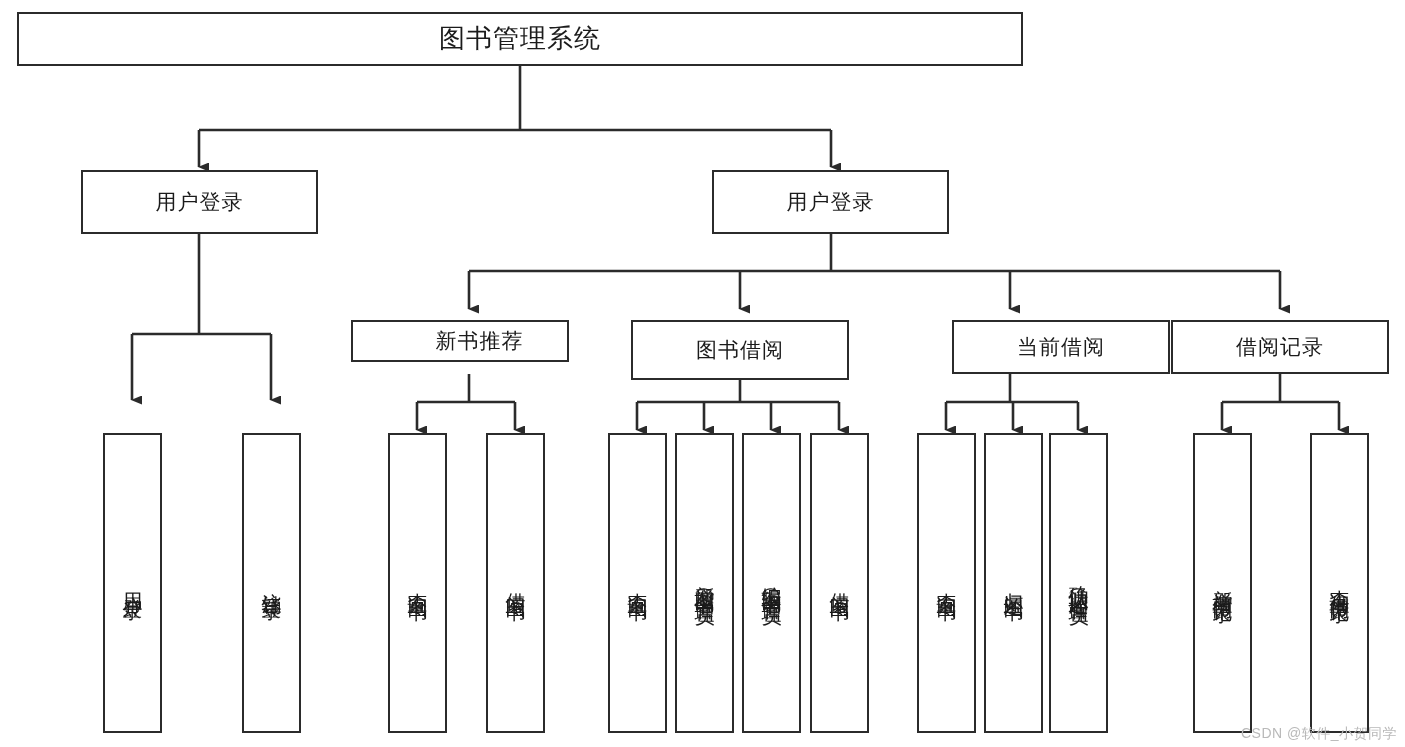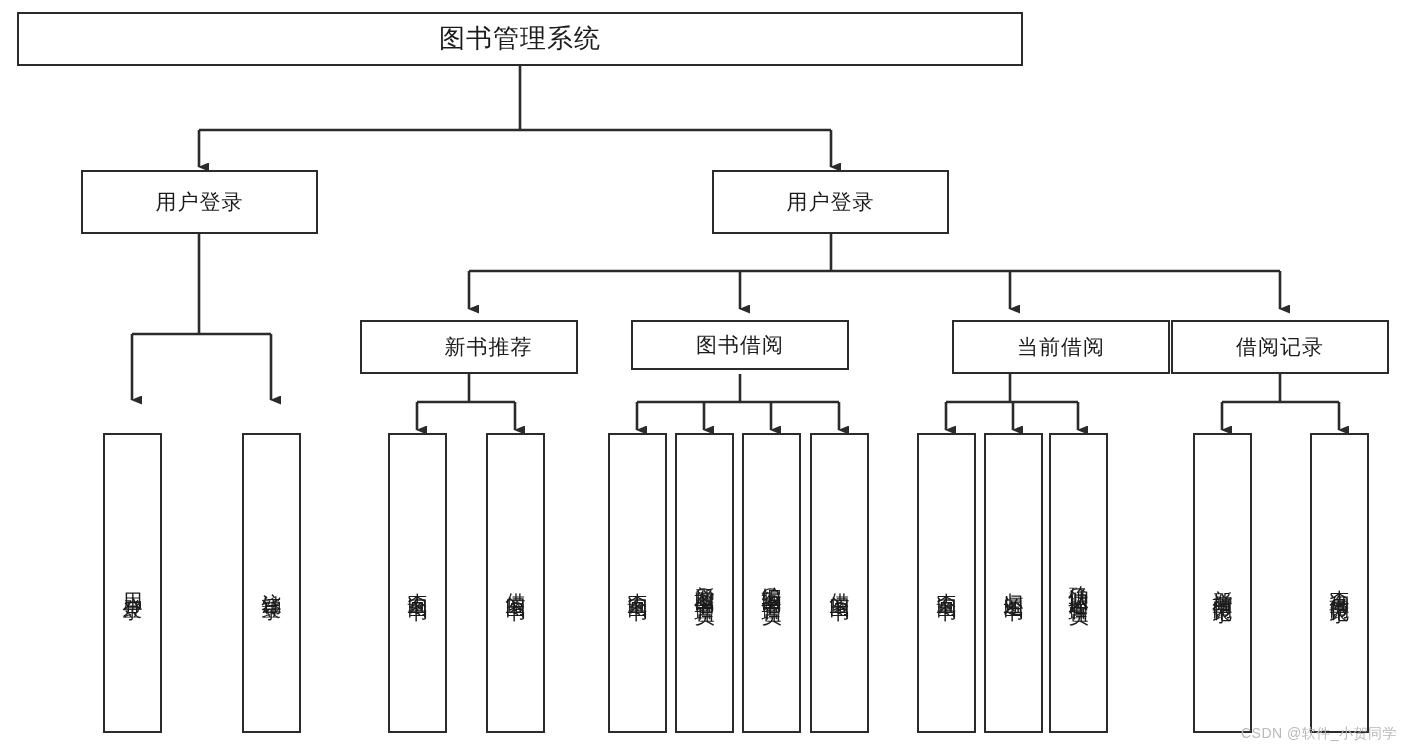--- a/index.html
+++ b/index.html
@@ -133,24 +133,24 @@
     <span class="nodelabel">图书管理系统</span>
   </div>
 
   <div class="node horiz" style="left:81px; top:170px; width:237px; height:64px;">
     <span class="nodelabel">用户登录</span>
   </div>
   <div class="node horiz" style="left:712px; top:170px; width:237px; height:64px;">
     <span class="nodelabel">用户登录</span>
   </div>
 
-  <div class="node horiz" style="left:360px; top:320px; width:218px; height:54px;padding-left:39px;">
+  <div class="node horiz" style="left:351px; top:320px; width:218px; height:42px;padding-left:39px;">
     <span class="nodelabel">新书推荐</span>
   </div>
-  <div class="node horiz" style="left:631px; top:320px; width:218px; height:50px;">
+  <div class="node horiz" style="left:631px; top:320px; width:218px; height:60px;">
     <span class="nodelabel">图书借阅</span>
   </div>
   <div class="node horiz" style="left:952px; top:320px; width:218px; height:54px;">
     <span class="nodelabel">当前借阅</span>
   </div>
   <div class="node horiz" style="left:1171px; top:320px; width:218px; height:54px;">
     <span class="nodelabel">借阅记录</span>
   </div>
 
   <div class="node leaf" style="left:103px; top:433px; width:59px; height:300px;">

